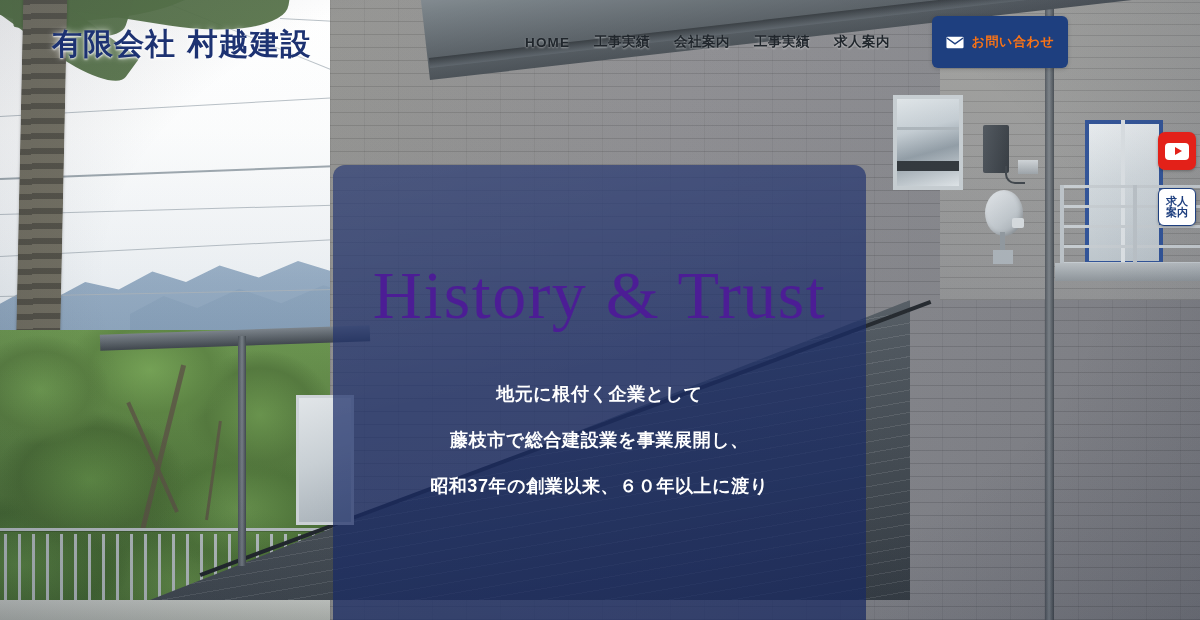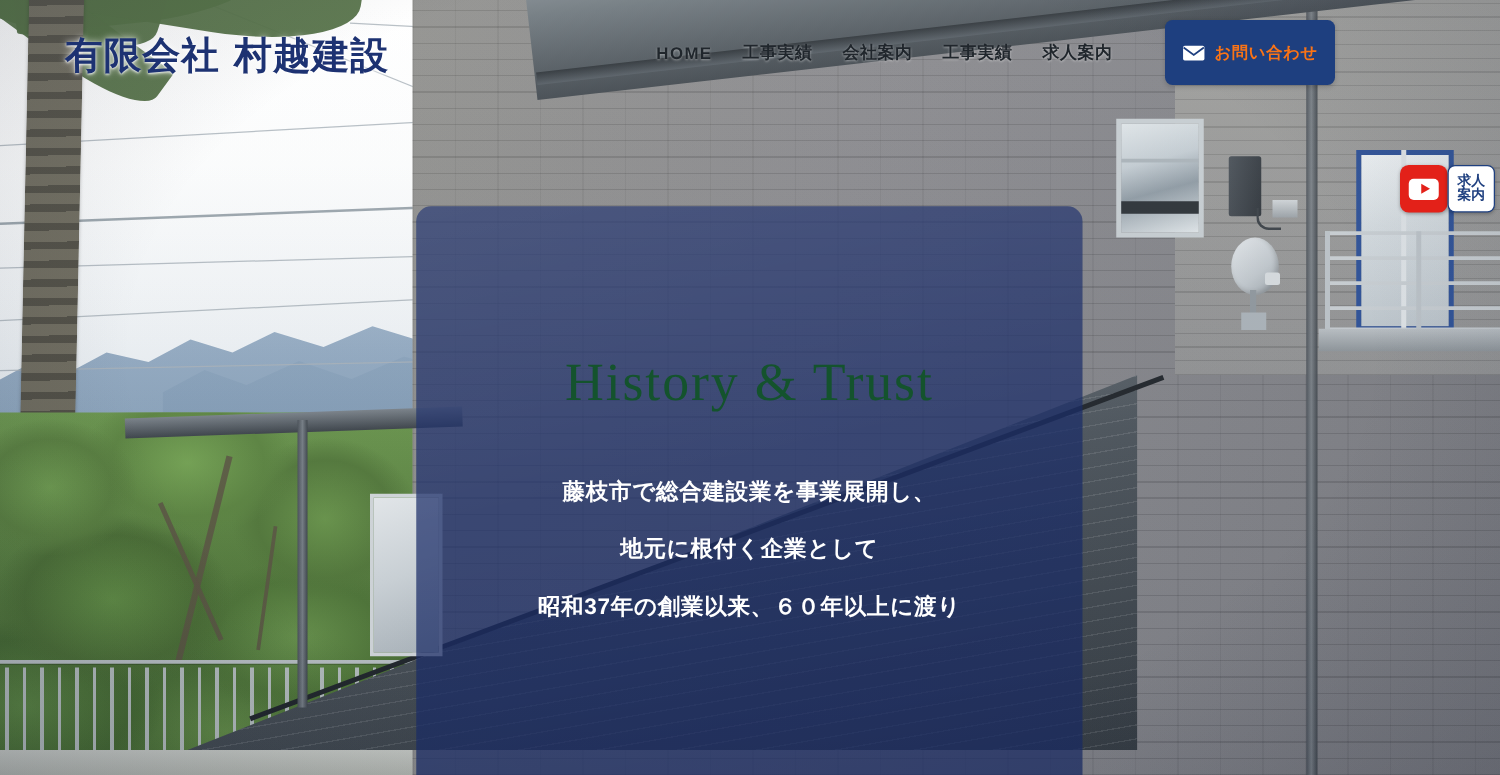--- a/index.html
+++ b/index.html
@@ -323,38 +323,38 @@
       rgba(255,255,255,.03) 28%,rgba(255,255,255,0) 46%,
       rgba(0,0,0,.05) 100%);
     pointer-events:none;
   }
   .hero-inner {
     position:relative; z-index:2;
     width:100%; height:100%;
     display:flex; flex-direction:column; align-items:center;
   }
   .hero-title {
-    margin-top:120px;
+    margin-top:96px;
     font-family:"Liberation Serif","DejaVu Serif",serif;
-    font-size:43px; font-weight:400; color:#14532d;
+    font-size:68px; font-weight:400; color:#4c1d95;
     letter-spacing:1.5px; white-space:nowrap;
     line-height:1;
   }
   .hero-lines { margin-top:42px; width:100%; text-align:center; }
   .hero-line {
     display:block;
     font-size:18px; font-weight:700; color:#ffffff;
     letter-spacing:.6px; line-height:46px; white-space:nowrap;
   }
 
   
   .side-widgets {
     position:absolute; right:4px; top:132px;
     z-index:40;
-    display:flex; align-items:center; 
+    display:flex; flex-direction:column; align-items:center; gap:18px;
   }
   .yt-badge {
     width:38px; height:38px; border-radius:7px;
     background:#e32119;
     display:flex; align-items:center; justify-content:center;
     cursor:pointer;
     box-shadow:0 1px 3px rgba(0,0,0,.3);
   }
   .yt-screen {
     width:24px; height:17px; border-radius:4px; background:#ffffff;
@@ -455,22 +455,22 @@
     </div>
     <div class="balcony-slab"></div>
 
     <div class="photo-tone"></div>
   </div>
 
   <div class="hero-panel">
     <div class="hero-inner">
       <h1 class="hero-title">History &amp; Trust</h1>
       <div class="hero-lines">
+        <span class="hero-line">地元に根付く企業として</span>
         <span class="hero-line">藤枝市で総合建設業を事業展開し、</span>
-        <span class="hero-line">地元に根付く企業として</span>
         <span class="hero-line">昭和37年の創業以来、６０年以上に渡り</span>
       </div>
     </div>
   </div>
 
   <div class="header">
 
     <div class="logo">有限会社 村越建設</div>
 
     <nav class="nav">

